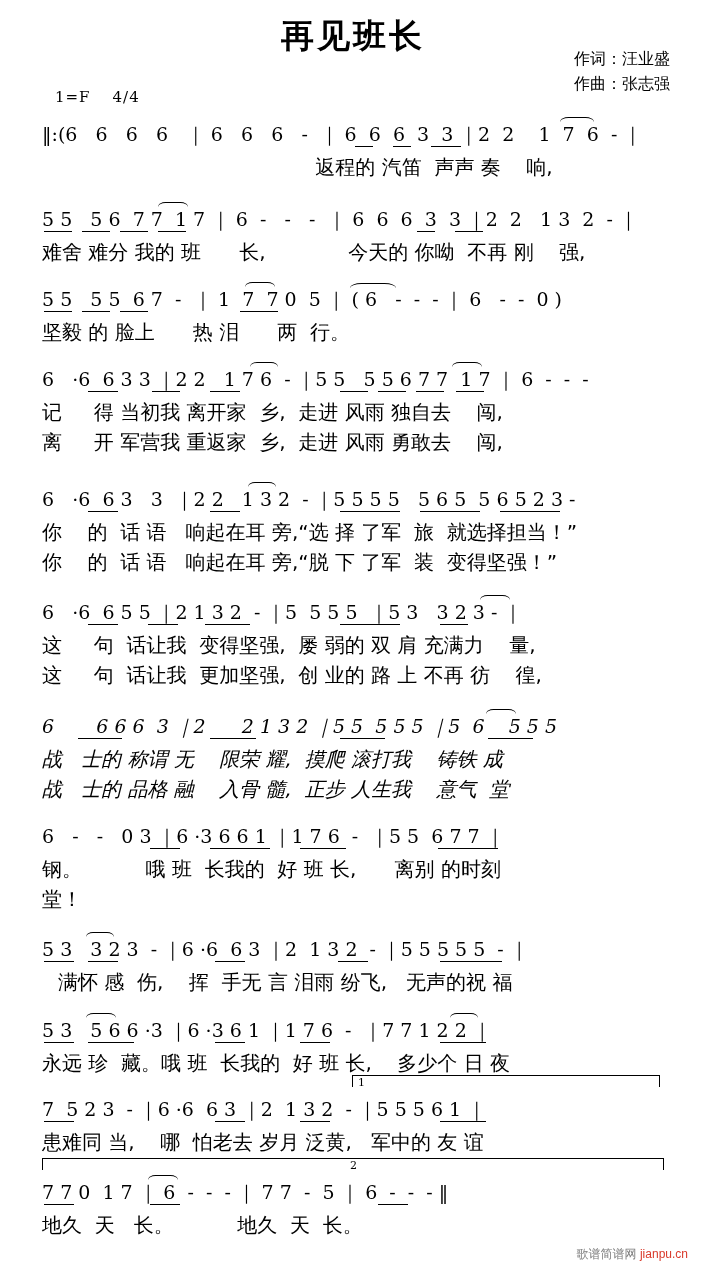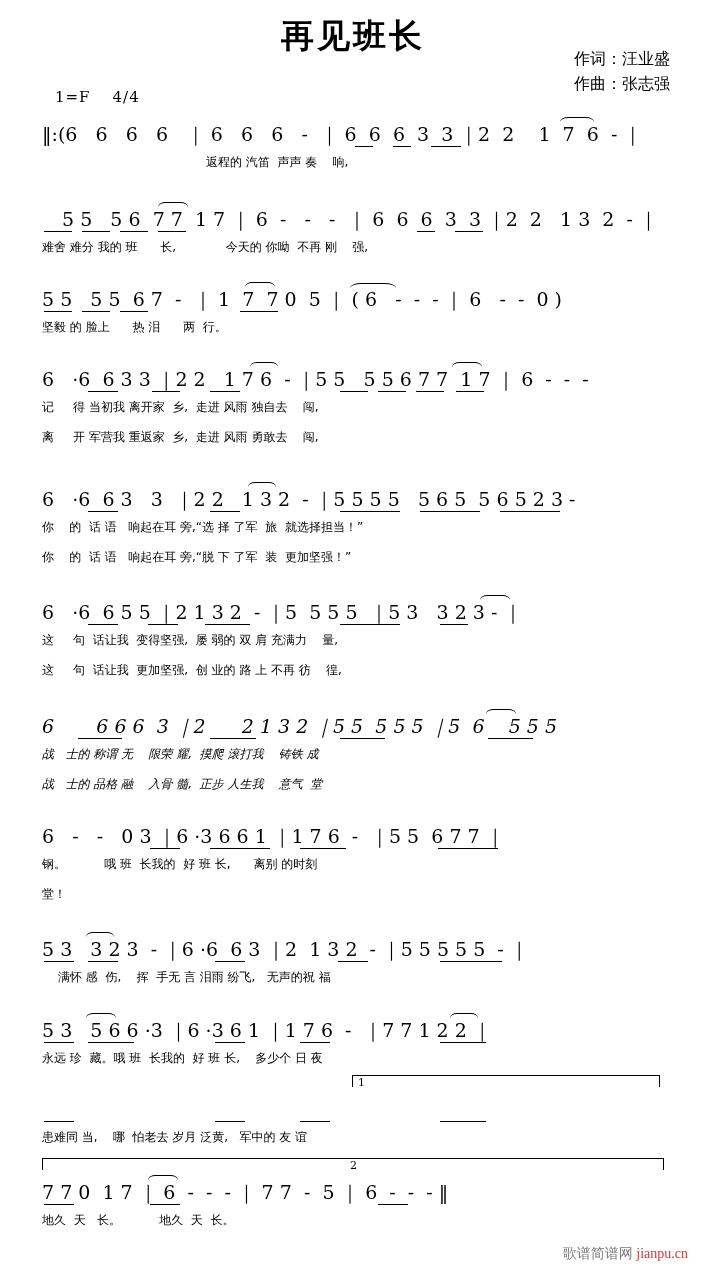--- a/index.html
+++ b/index.html
@@ -44,21 +44,21 @@
     height:34px;
     font-family:"DejaVu Serif","Liberation Serif",serif;
     font-size:19px;
     white-space:pre;
     letter-spacing:0px;
   }
   .lyricrow{
     position:relative;
     height:30px;
     font-family:"DejaVu Sans","Liberation Sans",sans-serif;
-    font-size:12px;
+    font-size:20px;
     white-space:pre;
   }
   .notesrow span.n, .lyricrow span.l{position:absolute;top:0;}
   .notesrow span.n{top:2px;}
 
   
   .beam{position:absolute;height:1px;background:#000;}
   
   .slur{
     position:absolute;
@@ -66,22 +66,22 @@
     border-radius:50%/100%;
     height:9px;
     width:30px;
   }
   
   .ending{position:absolute;border-left:1.3px solid #000;border-top:1.3px solid #000;border-right:1.3px solid #000;height:11px;}
   .endnum{position:absolute;font-size:11px;font-family:"DejaVu Serif",serif;}
 
   .watermark{
     position:absolute;right:18px;bottom:10px;
-    font-size:14px;
-    font-family:Liberation Serif, serif;
+    font-size:12px;
+    font-family:Liberation Sans, sans-serif;
   }
   .wm-cn{color:#7a7a7a;}
   .wm-en{color:#d93a2b;}
 </style>
 </head>
 <body>
 
 <div class="sheet">
 
   <div class="title">再见班长</div>
@@ -103,21 +103,21 @@
       <div class="beam" style="left:431px;top:26px;width:30px;"></div>
       <div class="slur" style="left:560px;top:-3px;width:34px;"></div>
     </div>
     <div class="lyricrow">
       <span class="l" style="left:42px;">                                           返程的 汽笛  声声 奏    响,</span>
     </div>
   </div>
 
   <div class="system" style="top:205px;">
     <div class="notesrow">
-      <span class="n" style="left:42px;margin-left:20px;">5 5   5 6  7 7  1 7 ｜ 6  -   -   -  ｜ 6  6  6  3  3 ｜2  2   1 3  2  - ｜</span>
+      <span class="n" style="left:42px;">5 5   5 6  7 7  1 7 ｜ 6  -   -   -  ｜ 6  6  6  3  3 ｜2  2   1 3  2  - ｜</span>
       <div class="beam" style="left:44px;top:26px;width:28px;"></div>
       <div class="beam" style="left:82px;top:26px;width:28px;"></div>
       <div class="beam" style="left:120px;top:26px;width:28px;"></div>
       <div class="beam" style="left:158px;top:26px;width:28px;"></div>
       <div class="slur" style="left:158px;top:-3px;width:30px;"></div>
       <div class="beam" style="left:417px;top:26px;width:18px;"></div>
       <div class="beam" style="left:455px;top:26px;width:28px;"></div>
     </div>
     <div class="lyricrow">
       <span class="l" style="left:42px;">难舍 难分 我的 班      长,             今天的 你呦  不再 刚    强,</span>
@@ -167,21 +167,21 @@
       <div class="beam" style="left:210px;top:26px;width:30px;"></div>
       <div class="slur" style="left:248px;top:-3px;width:28px;"></div>
       <div class="beam" style="left:340px;top:26px;width:60px;"></div>
       <div class="beam" style="left:420px;top:26px;width:60px;"></div>
       <div class="beam" style="left:500px;top:26px;width:60px;"></div>
     </div>
     <div class="lyricrow">
       <span class="l" style="left:42px;">你    的  话 语   响起在耳 旁,“选 择 了军  旅  就选择担当！”</span>
     </div>
     <div class="lyricrow">
-      <span class="l" style="left:42px;">你    的  话 语   响起在耳 旁,“脱 下 了军  装  更加坚强！”</span>
+      <span class="l" style="left:42px;">你    的  话 语   响起在耳 旁,“脱 下 了军  装  变得坚强！”</span>
     </div>
   </div>
 
   <div class="system" style="top:598px;">
     <div class="notesrow">
       <span class="n" style="left:42px;">6   ·6  6 5 5 ｜2 1 3 2  - ｜5  5 5 5  ｜5 3   3 2 3 - ｜</span>
       <div class="beam" style="left:88px;top:26px;width:30px;"></div>
       <div class="beam" style="left:148px;top:26px;width:30px;"></div>
       <div class="beam" style="left:205px;top:26px;width:45px;"></div>
       <div class="beam" style="left:340px;top:26px;width:60px;"></div>
@@ -255,20 +255,21 @@
       <div class="beam" style="left:440px;top:26px;width:46px;"></div>
       <div class="slur" style="left:450px;top:-3px;width:28px;"></div>
     </div>
     <div class="lyricrow">
       <span class="l" style="left:42px;">永远 珍  藏。哦 班  长我的  好 班 长,    多少个 日 夜</span>
     </div>
   </div>
 
   <div class="system" style="top:1095px;">
     <div class="notesrow">
+      <span class="n" style="left:42px;">7  5 2 3  - ｜6 ·6  6 3 ｜2  1 3 2  - ｜5 5 5 6 1 ｜</span>
       <div class="beam" style="left:44px;top:26px;width:30px;"></div>
       <div class="beam" style="left:215px;top:26px;width:30px;"></div>
       <div class="beam" style="left:300px;top:26px;width:30px;"></div>
       <div class="beam" style="left:440px;top:26px;width:46px;"></div>
       
       <div class="ending" style="left:352px;top:-20px;width:306px;"></div>
       <div class="endnum" style="left:358px;top:-19px;">1</div>
     </div>
     <div class="lyricrow">
       <span class="l" style="left:42px;">患难同 当,    哪  怕老去 岁月 泛黄,   军中的 友 谊</span>

